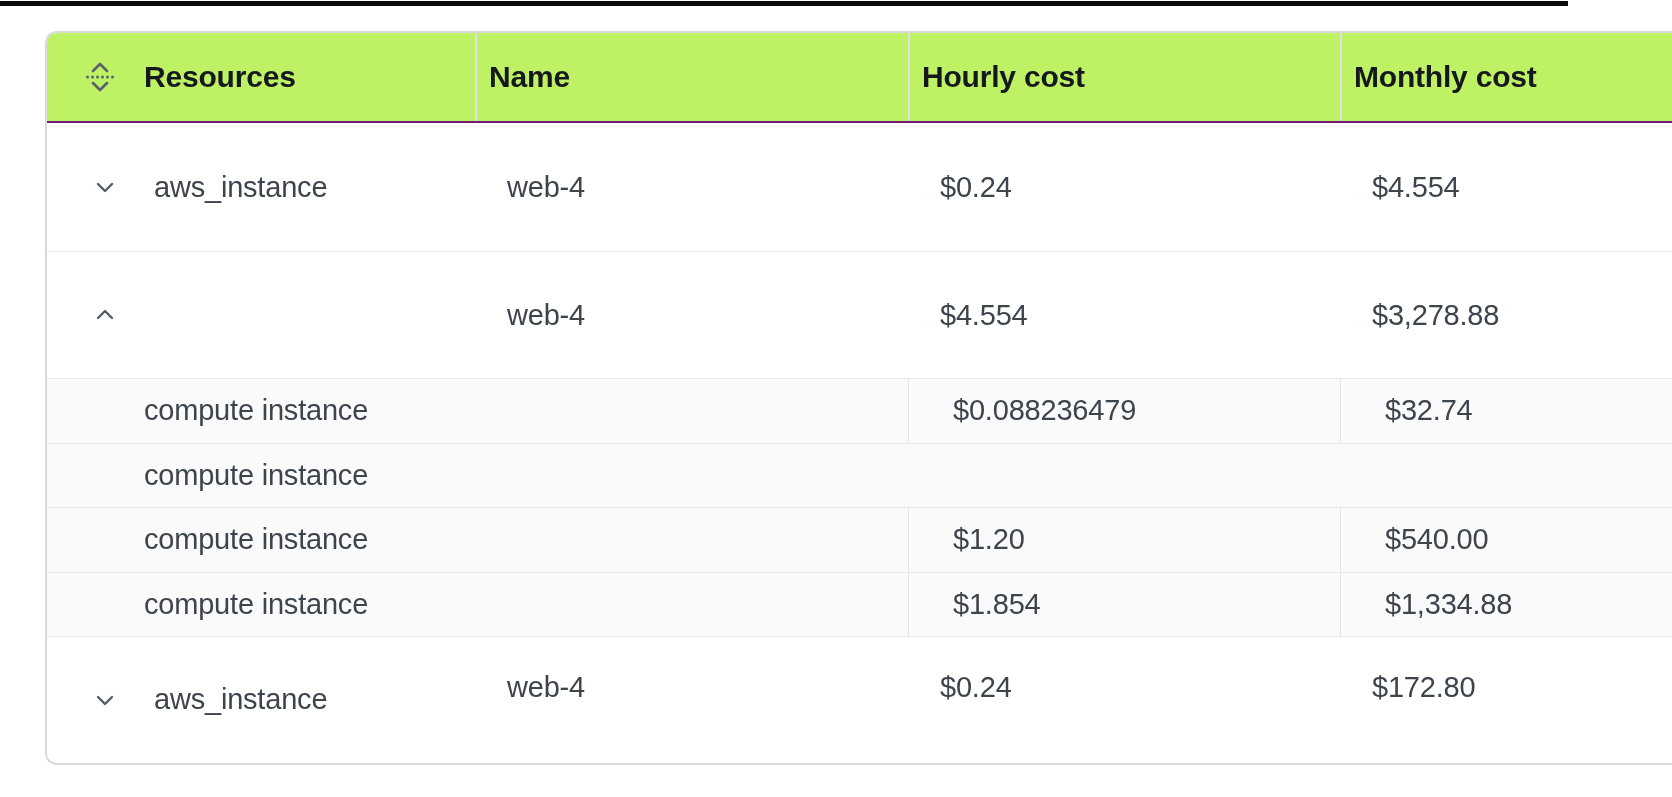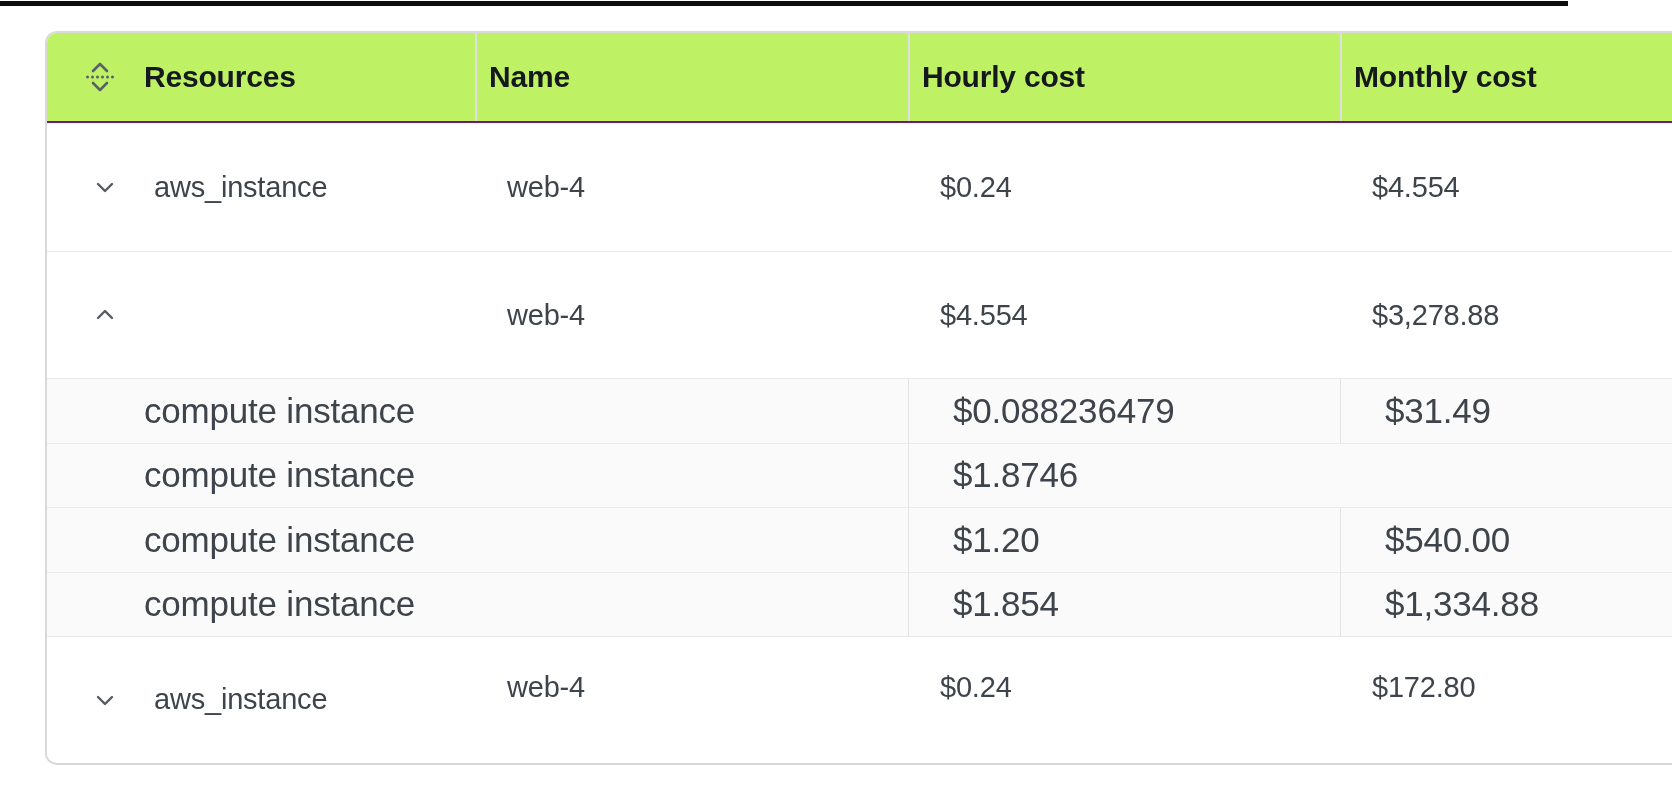--- a/index.html
+++ b/index.html
@@ -33,21 +33,21 @@
   .th.resources { padding-left: 38px; }
   .th.resources .th-label { margin-left: 29px; }
 
   .row { background: #ffffff; }
   .row-main { height: 128px; }
   .row-main.bordered { border-top: 1.5px solid #e8e9ea; }
   .cell { display: flex; align-items: center; padding-left: 32px; }
   .res-cell { padding-left: 42px; }
   .res-text { margin-left: 33px; }
 
-  .sub-row { height: 64.5px; background: #fafafa; border-top: 1.5px solid #e8e9ea; font-size: 35px; }
+  .sub-row { height: 64.5px; background: #fafafa; border-top: 1.5px solid #e8e9ea; font-size: 29px; }
   .sub-label { grid-column: 1 / 3; display: flex; align-items: center; padding-left: 97px; }
   .sub-cost { display: flex; align-items: center; padding-left: 44px; border-left: 1.5px solid #e3e4e6; }
 
   .row-last { height: 126px; border-top: 1.5px solid #e8e9ea; }
   .row-last .lifted { transform: translateY(-12px); }
 
   .chev { display: inline-flex; width: 32px; justify-content: center; flex: 0 0 32px; cursor: pointer; }
   .icon-expand-all { display: inline-flex; width: 30px; flex: 0 0 30px; cursor: pointer; }
 </style>
 </head>
@@ -109,25 +109,24 @@
       </span>
     </div>
     <div class="cell">web-4</div>
     <div class="cell">$4.554</div>
     <div class="cell">$3,278.88</div>
   </div>
 
   <div class="grid-row sub-row">
     <div class="sub-label">compute instance</div>
     <div class="sub-cost">$0.088236479</div>
-    <div class="sub-cost">$31.49</div>
+    <div class="sub-cost">$32.74</div>
   </div>
   <div class="grid-row sub-row">
     <div class="sub-label">compute instance</div>
-    <div class="sub-cost">$1.8746</div>
   </div>
   <div class="grid-row sub-row">
     <div class="sub-label">compute instance</div>
     <div class="sub-cost">$1.20</div>
     <div class="sub-cost">$540.00</div>
   </div>
   <div class="grid-row sub-row">
     <div class="sub-label">compute instance</div>
     <div class="sub-cost">$1.854</div>
     <div class="sub-cost">$1,334.88</div>

